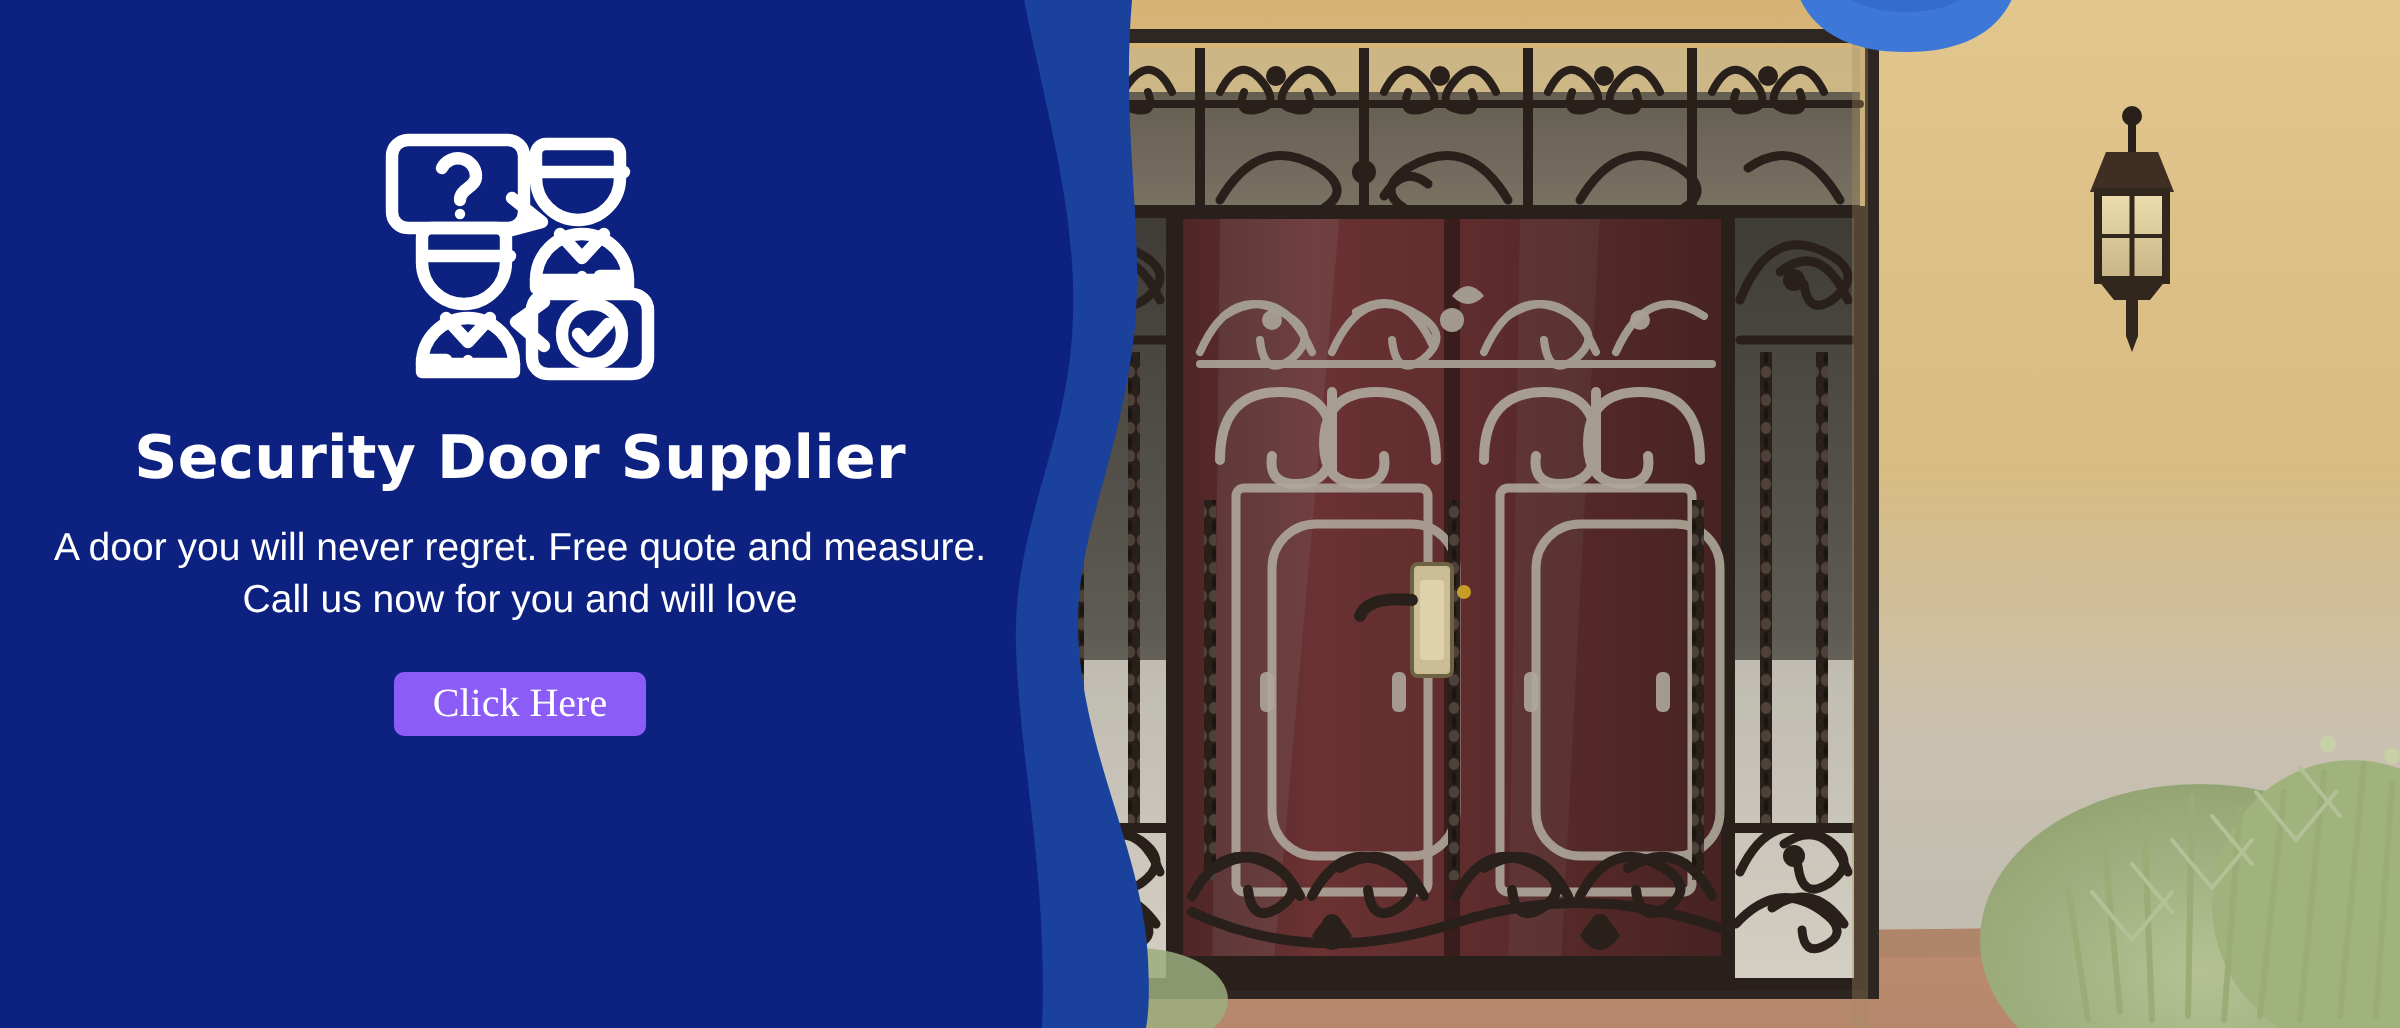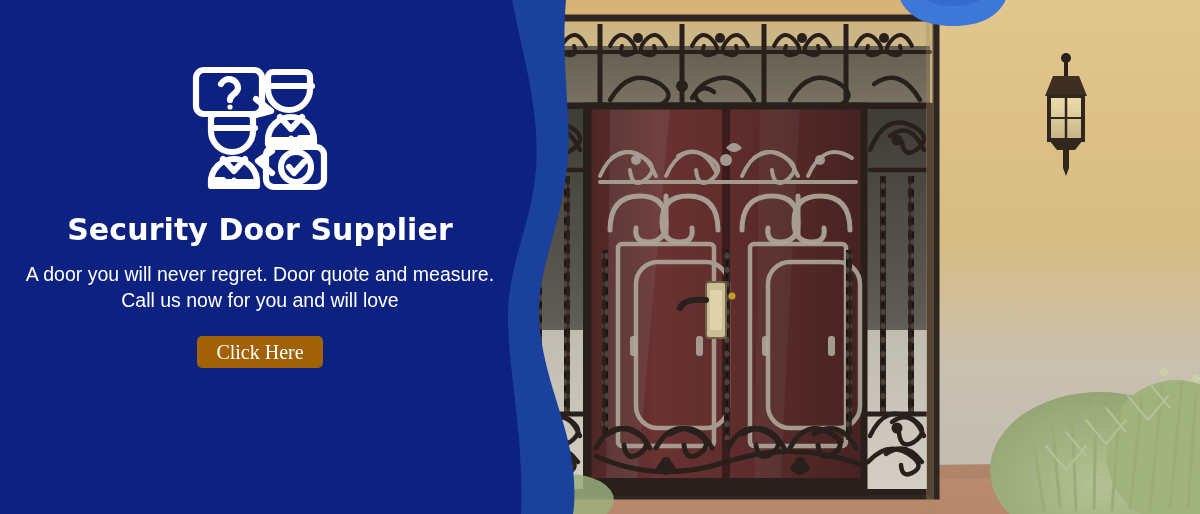--- a/index.html
+++ b/index.html
@@ -67,21 +67,21 @@
     font-size:19.5px;
     line-height:1.35;
     max-width:500px;
     margin-bottom:22px;
   }
 
   .cta {
     display:inline-flex;
     align-items:center;
     justify-content:center;
-    background:#a16207;
+    background:#8b5cf6;
     color:#ffffff;
     border:none;
     border-radius:5px;
     width:126px;
     height:48px;
     font-family:"Liberation Serif", serif;
     font-size:20px;
     line-height:1;
     cursor:pointer;
   }
@@ -453,20 +453,20 @@
             <path d="M97 112 l5 6 l10 -11"></path>
           </g>
 
         </g>
       </svg>
     </div>
 
     <h1 class="headline">Security Door Supplier</h1>
 
     <p class="subhead">
-      <span>A door you will never regret. Door quote and measure.</span><br>
+      <span>A door you will never regret. Free quote and measure.</span><br>
       <span>Call us now for you and will love</span>
     </p>
 
     <button class="cta">Click Here</button>
   </div>
 
 </div>
 
 </body></html>

